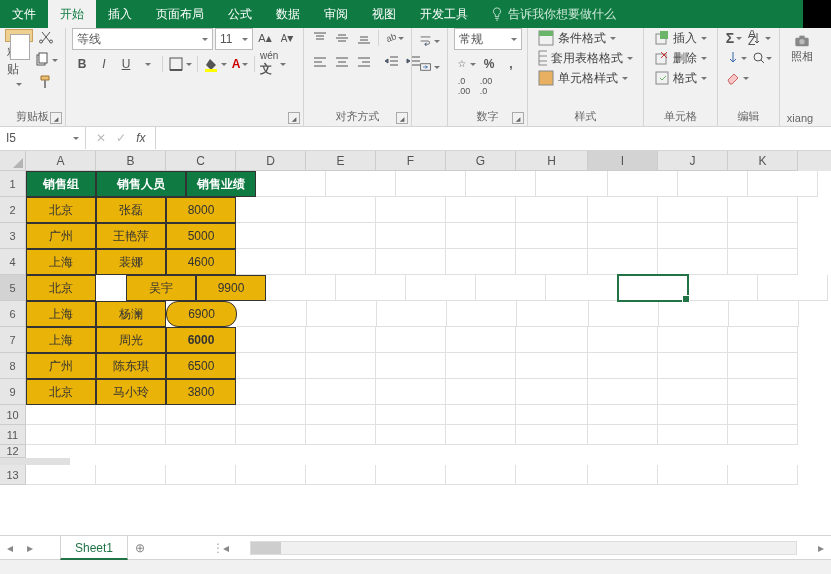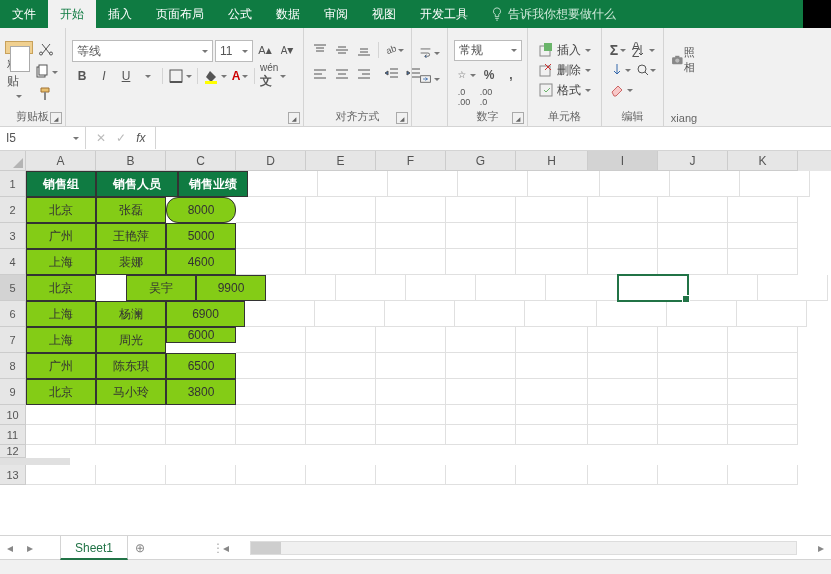--- a/index.html
+++ b/index.html
@@ -5,21 +5,21 @@
 *{box-sizing:border-box;margin:0;padding:0;font-family:"Microsoft YaHei",Arial,sans-serif;font-size:12px;user-select:none}
 body{background:#fff;overflow:hidden;width:831px;height:574px}
 .titlebar{height:28px;background:#0f7b42;display:flex;align-items:center;color:#fff}
 .tab{padding:0 12px;height:28px;line-height:28px;cursor:pointer}
 .tab.active{background:#f1f1f1;color:#0f7b42}
 .tell-me{display:flex;align-items:center;gap:4px;color:#cde8d8;padding:0 10px}
 .tell-me svg{width:14px;height:14px}
 .title-gap{flex:1}
 .qat{width:28px;height:28px;display:flex;align-items:center;justify-content:center;background:#000}
 .ribbon{height:99px;background:#f1f1f1;border-bottom:1px solid #d4d4d4;display:flex}
-.rgroup{border-right:1px solid #d4d4d4;display:flex;flex-direction:column;padding:12px 6px 2px;position:relative}
+.rgroup{border-right:1px solid #d4d4d4;display:flex;flex-direction:column;padding:0 6px 2px;position:relative}
 .rgroup .label{text-align:center;color:#666;font-size:11px;margin-top:auto;padding-top:2px}
 .rgroup .dlg{position:absolute;bottom:2px;right:3px;width:12px;height:12px;border:1px solid #aaa;display:flex;align-items:center;justify-content:center;font-size:6px;color:#666}
 .rbtn{min-width:20px;height:20px;display:flex;align-items:center;justify-content:center;cursor:pointer;color:#555;border:1px solid transparent}
 .rbtn svg{width:16px;height:16px}
 .dd{display:flex;align-items:center;gap:2px}
 .dd::after{content:"";border:3px solid transparent;border-top-color:#777;margin-top:3px}
 .combo{height:22px;border:1px solid #bbb;background:#fff;display:flex;align-items:center;padding:0 4px;color:#555}
 .combo .arrow{margin-left:auto;border:3px solid transparent;border-top-color:#777;margin-top:3px}
 .clipboard-big{width:36px;height:52px;display:flex;flex-direction:column;align-items:center;justify-content:center;gap:2px}
 .paste-icon{width:28px;height:32px;border:1px solid #c8a15a;background:#f0d090;position:relative}
@@ -36,21 +36,21 @@
 .grid-head{display:flex;height:20px;background:#e6e6e6}
 .corner{width:26px;border-right:1px solid #ccc;border-bottom:1px solid #ccc;background:#e6e6e6;position:relative}
 .corner::after{content:"";position:absolute;right:2px;bottom:2px;border:5px solid transparent;border-right-color:#b4b4b4;border-bottom-color:#b4b4b4}
 .colh{border-right:1px solid #ccc;border-bottom:1px solid #ccc;text-align:center;line-height:20px;color:#555;background:#e6e6e6}
 .colh.sel{background:#d3d3d3;}
 .grow{display:flex}
 .rowh{width:26px;border-right:1px solid #ccc;border-bottom:1px solid #ccc;background:#e6e6e6;text-align:center;color:#555;font-size:11px;display:flex;align-items:center;justify-content:center}
 .rowh.sel{background:#d3d3d3}
 .cell{border-right:1px solid #e0e0e0;border-bottom:1px solid #e0e0e0;display:flex;align-items:center;justify-content:center;color:#333;background:#fff}
 .datahead{background:#0f7b42;color:#fff;font-weight:bold;border:1px solid #333}
-.datac{border:1px solid #333;background:#84cc16}
+.datac{border:1px solid #333;background:#eab308}
 .active-cell{outline:2px solid #217346;outline-offset:-1px;position:relative}
 .active-cell::after{content:"";position:absolute;right:-3px;bottom:-3px;width:6px;height:6px;background:#217346;border:1px solid #fff}
 .sheet-tabs{height:24px;background:#fff;border-top:1px solid #d4d4d4;display:flex;align-items:center}
 .nav-arrow{width:20px;height:24px;display:flex;align-items:center;justify-content:center;color:#888;cursor:pointer}
 .sheet-tab{padding:0 14px;height:24px;line-height:24px;border-right:1px solid #d4d4d4;border-left:1px solid #d4d4d4;background:#fff;color:#217346;border-bottom:2px solid #217346;cursor:pointer}
 .add-sheet{width:24px;height:24px;display:flex;align-items:center;justify-content:center;color:#888;cursor:pointer}
 .hscroll{flex:1;display:flex;align-items:center;padding:0 10px}
 .scroll-track{height:14px;background:#f0f0f0;border:1px solid #ddd;flex:1;margin:0 4px;position:relative}
 .scroll-thumb{position:absolute;left:0;width:30px;top:0;bottom:0;background:#cecece}
 .status{height:15px;background:#f1f1f1;border-top:1px solid #d4d4d4}
@@ -292,20 +292,44 @@
           <span style="font-size:9px">.0<br>.00</span>
         </div>
       <div class="rbtn">
           <span style="font-size:9px">.00<br>.0</span>
         </div>
     </div>
     <div class="label">数字</div>
     <div class="dlg">◢</div>
   </div>
 
+  <div class="rgroup" style="width:116px">
+    <div class="menuitem dd">
+        <svg width="16" height="16">
+          <rect x="1" y="1" width="14" height="14" fill="none" stroke="#888"></rect>
+          <rect x="1" y="1" width="14" height="5" fill="#6ab56a"></rect>
+        </svg>
+        <span>条件格式</span>
+      </div>
+    <div class="menuitem dd">
+        <svg width="16" height="16">
+          <rect x="1" y="1" width="14" height="14" fill="none" stroke="#888"></rect>
+          <line x1="1" y1="6" x2="15" y2="6" stroke="#888"></line>
+          <line x1="1" y1="11" x2="15" y2="11" stroke="#888"></line>
+        </svg>
+        <span>套用表格格式</span>
+      </div>
+    <div class="menuitem dd">
+        <svg width="16" height="16">
+          <rect x="1" y="1" width="14" height="14" fill="#e8b060" stroke="#888"></rect>
+        </svg>
+        <span>单元格样式</span>
+      </div>
+    <div class="label">样式</div>
+  </div>
 
   <div class="rgroup" style="width:74px">
     <div class="menuitem dd">
         <svg width="16" height="16">
           <rect x="2" y="4" width="10" height="10" fill="none" stroke="#888"></rect>
           <rect x="6" y="1" width="8" height="8" fill="#6ab56a"></rect>
         </svg>
         <span>插入</span>
       </div>
     <div class="menuitem dd">
@@ -355,21 +379,21 @@
       <div class="rbtn dd">
           <svg width="16" height="16">
             <path d="M3 10l6-6 4 4-6 6H5z" fill="#f8c8c8" stroke="#c66"></path>
           </svg>
         </div>
     </div>
     <div class="label">编辑</div>
   </div>
 
   <div class="rgroup" style="width:40px;border-right:none">
-    <div class="rbtn" style="width:32px;height:40px;">
+    <div class="rbtn" style="width:32px;height:40px;flex-direction:column">
       <svg width="24" height="20" viewBox="0 0 24 20">
           <rect x="2" y="5" width="20" height="13" rx="2" fill="#888"></rect>
           <circle cx="12" cy="11" r="4" fill="#bbb"></circle>
           <rect x="8" y="2" width="8" height="4" fill="#888"></rect>
         </svg>
       <span style="font-size:11px">照相</span>
     </div>
     <div class="label">xiang</div>
   </div>
 </div>
@@ -401,36 +425,36 @@
         <div class="colh" style="width: 72px;">H</div>
         <div class="colh sel" style="width: 70px;">I</div>
         <div class="colh" style="width: 70px;">J</div>
         <div class="colh" style="width: 70px;">K</div>
       </div>
   </div>
   <div id="rows">
       <div class="grow" style="height: 26px;">
         <div class="rowh" style="height: 26px;">1</div>
         <div class="cell datahead" style="width: 70px; height: 26px;">销售组</div>
-        <div class="cell datahead" style="width: 82px; height: 26px;">销售人员</div>
+        <div class="cell datahead" style="width: 90px; height: 26px;">销售人员</div>
         <div class="cell datahead" style="width: 70px; height: 26px;">销售业绩</div>
         <div class="cell" style="width: 70px; height: 26px;"></div>
         <div class="cell" style="width: 70px; height: 26px;"></div>
         <div class="cell" style="width: 70px; height: 26px;"></div>
         <div class="cell" style="width: 70px; height: 26px;"></div>
         <div class="cell" style="width: 72px; height: 26px;"></div>
         <div class="cell" style="width: 70px; height: 26px;"></div>
         <div class="cell" style="width: 70px; height: 26px;"></div>
         <div class="cell" style="width: 70px; height: 26px;"></div>
       </div>
       <div class="grow" style="height: 26px;">
         <div class="rowh" style="height: 26px;">2</div>
         <div class="cell datac" style="width: 70px; height: 26px;">北京</div>
         <div class="cell datac" style="width: 70px; height: 26px;">张磊</div>
-        <div class="cell datac" style="width: 70px; height: 26px; border-radius: 12px;">8000</div>
+        <div class="cell datac" style="width: 70px; height: 26px;">8000</div>
         <div class="cell" style="width: 70px; height: 26px;"></div>
         <div class="cell" style="width: 70px; height: 26px;"></div>
         <div class="cell" style="width: 70px; height: 26px;"></div>
         <div class="cell" style="width: 70px; height: 26px;"></div>
         <div class="cell" style="width: 72px; height: 26px;"></div>
         <div class="cell" style="width: 70px; height: 26px;"></div>
         <div class="cell" style="width: 70px; height: 26px;"></div>
         <div class="cell" style="width: 70px; height: 26px;"></div>
       </div>
       <div class="grow" style="height: 26px;">
@@ -472,35 +496,35 @@
         <div class="cell" style="width: 70px; height: 26px;"></div>
         <div class="cell" style="width: 72px; height: 26px;"></div>
         <div class="cell active-cell" style="width: 70px; height: 26px;"></div>
         <div class="cell" style="width: 70px; height: 26px;"></div>
         <div class="cell" style="width: 70px; height: 26px;"></div>
       </div>
       <div class="grow" style="height: 26px;">
         <div class="rowh" style="height: 26px;">6</div>
         <div class="cell datac" style="width: 70px; height: 26px;">上海</div>
         <div class="cell datac" style="width: 70px; height: 26px;">杨澜</div>
-        <div class="cell datac" style="width: 79px; height: 26px;">6900</div>
+        <div class="cell datac" style="width: 71px; height: 26px; border-radius: 12px;">6900</div>
         <div class="cell" style="width: 70px; height: 26px;"></div>
         <div class="cell" style="width: 70px; height: 26px;"></div>
         <div class="cell" style="width: 70px; height: 26px;"></div>
         <div class="cell" style="width: 70px; height: 26px;"></div>
         <div class="cell" style="width: 72px; height: 26px;"></div>
         <div class="cell" style="width: 70px; height: 26px;"></div>
         <div class="cell" style="width: 70px; height: 26px;"></div>
         <div class="cell" style="width: 70px; height: 26px;"></div>
       </div>
       <div class="grow" style="height: 26px;">
         <div class="rowh" style="height: 26px;">7</div>
         <div class="cell datac" style="width: 70px; height: 26px;">上海</div>
         <div class="cell datac" style="width: 70px; height: 26px;">周光</div>
-        <div class="cell datac" style="width: 70px; height: 16px;">6000</div>
+        <div class="cell datac" style="width: 70px; height: 26px; font-weight: bold;">6000</div>
         <div class="cell" style="width: 70px; height: 26px;"></div>
         <div class="cell" style="width: 70px; height: 26px;"></div>
         <div class="cell" style="width: 70px; height: 26px;"></div>
         <div class="cell" style="width: 70px; height: 26px;"></div>
         <div class="cell" style="width: 72px; height: 26px;"></div>
         <div class="cell" style="width: 70px; height: 26px;"></div>
         <div class="cell" style="width: 70px; height: 26px;"></div>
         <div class="cell" style="width: 70px; height: 26px;"></div>
       </div>
       <div class="grow" style="height: 26px;">

